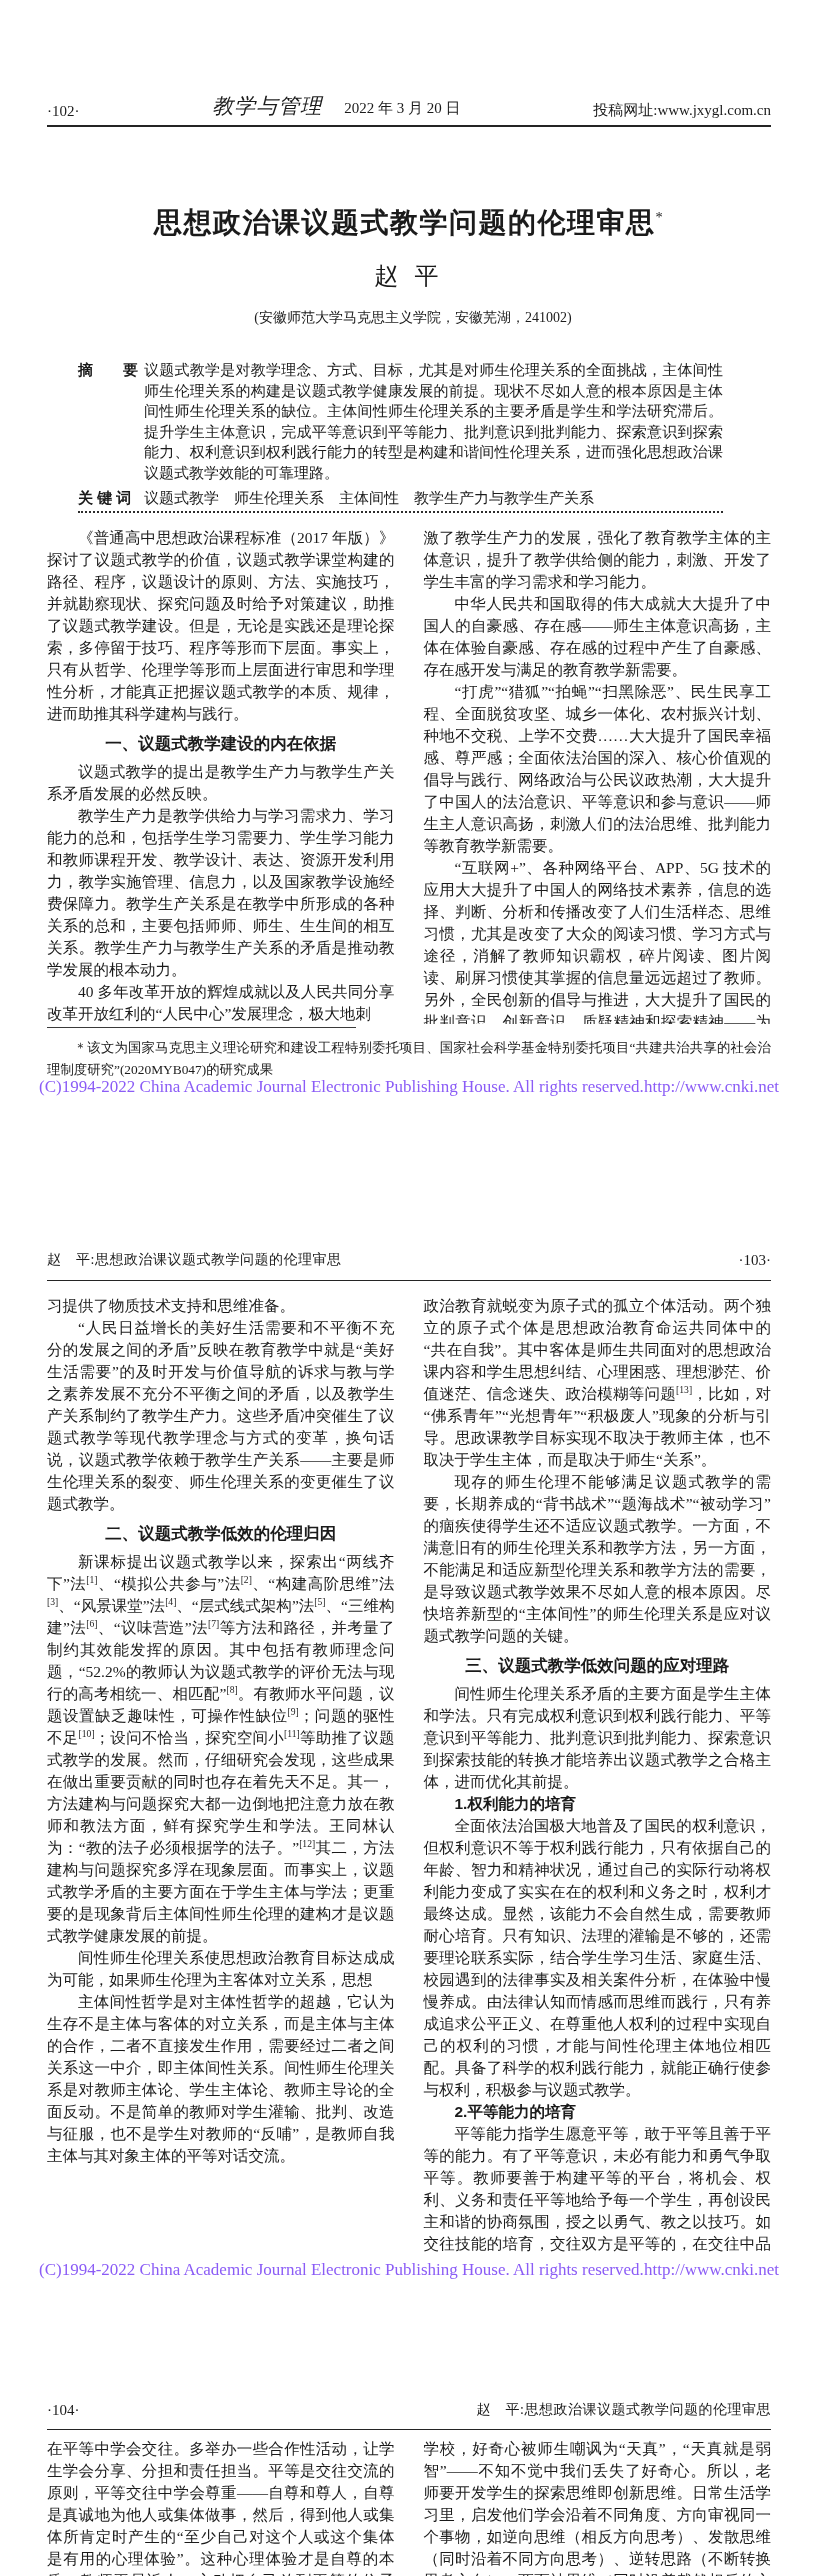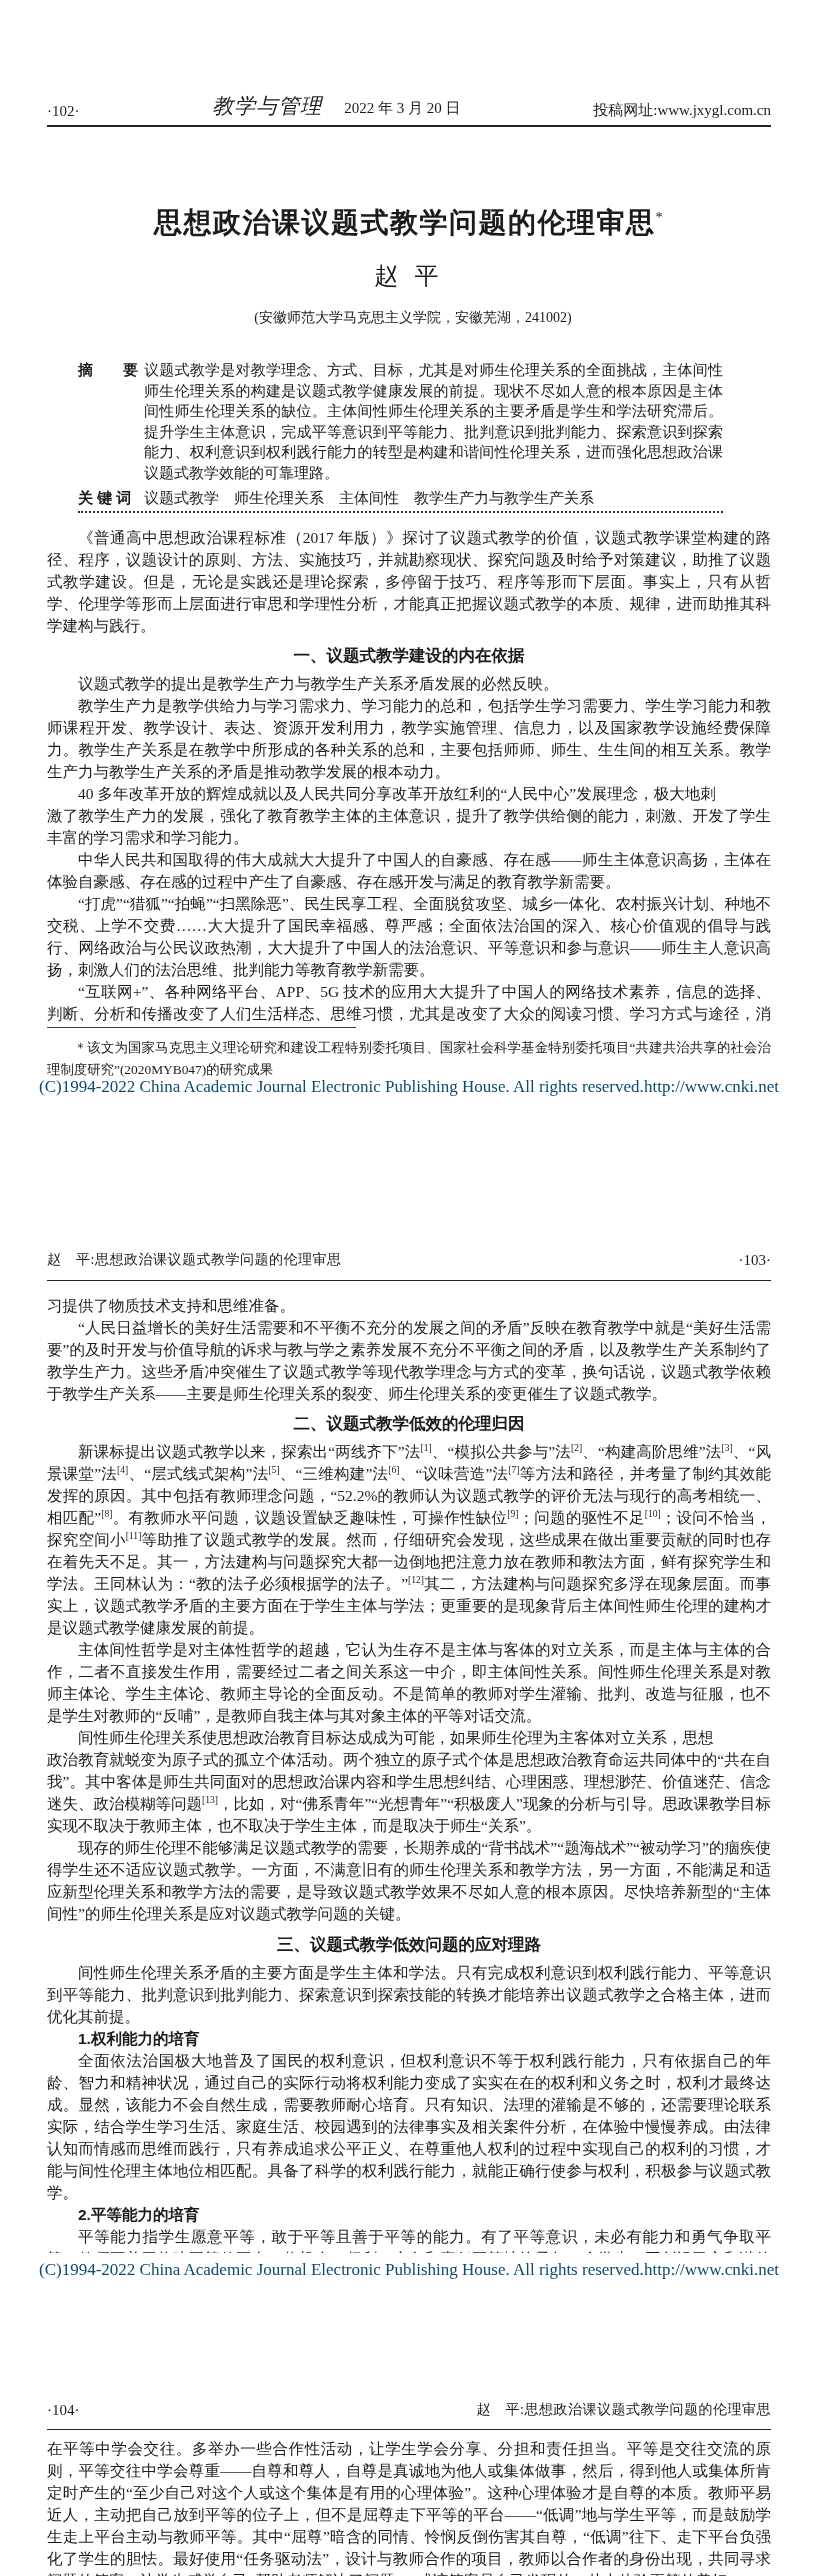--- a/index.html
+++ b/index.html
@@ -26,35 +26,35 @@
   .title sup{font-size:14.4px;font-weight:400;}
   .author{position:absolute;top:260px;left:0;right:0;text-align:center;font-size:24px;letter-spacing:5.2px;}
   .affil{position:absolute;top:309px;left:0;right:0;text-align:center;font-size:14px;padding-left:8px;}
   
   .meta{position:absolute;top:360px;left:78px;right:95px;}
   .meta-row{display:flex;margin-bottom:4.6px;}
   .meta-label{flex:0 0 66px;font-family:"Liberation Sans","DejaVu Sans",sans-serif;font-weight:700;font-size:15px;line-height:20.6px;}
   .meta-text{flex:1;font-size:15px;line-height:20.6px;text-align:justify;}
   .dotted-rule{position:absolute;top:511px;left:78px;right:95px;border-top:2.1px dotted #2c2c2c;}
   
-  .cols{position:absolute;left:47px;right:47px;display:grid;grid-template-columns:1fr;column-gap:29px;overflow:hidden;}
+  .cols{position:absolute;left:47px;right:47px;display:grid;grid-template-columns:1fr 1fr;column-gap:29px;overflow:hidden;}
   .page1 .cols{top:527px;height:497px;}
   .page2 .cols{top:138px;height:958px;}
   .page3 .cols{top:124px;height:974px;}
   .col{text-align:justify;}
   .para{margin:0;font-size:15.5px;line-height:22px;text-indent:2em;}
   .para.cont{text-indent:0;}
   .sec-head{margin:8.2px 0 6.2px;text-align:center;font-family:"Liberation Sans","DejaVu Sans",sans-serif;font-weight:700;font-size:16.5px;text-indent:0;}
   .sub-head{margin:0;font-family:"Liberation Sans","DejaVu Sans",sans-serif;font-weight:700;font-size:15.5px;line-height:22px;text-indent:2em;}
   sup{font-size:0.62em;line-height:0;}
   
   .footnote-rule{position:absolute;top:1027px;left:47px;width:309px;border-top:1px solid #3a3a3a;}
   .footnote{position:absolute;top:1037px;left:47px;right:47px;font-size:13.4px;line-height:21.6px;text-indent:2em;text-align:justify;}
   .copyright{position:absolute;left:39px;right:39px;display:flex;justify-content:space-between;
-             font-size:17px;color:#0c4a6e;white-space:nowrap;}
+             font-size:17px;color:#8b5cf6;white-space:nowrap;}
   .page1 .copyright{top:1077px;}
   .page2 .copyright{top:1103px;}
 </style>
 </head>
 <body>
 
 <div id="doc">
 
   <section class="page page1">
     <div class="pg-head">
@@ -116,22 +116,22 @@
       <span class="page-num">·103·</span>
     </div>
     <div class="head-rule"></div>
 
     <div class="cols">
       <div class="col">
           <p class="para cont">习提供了物质技术支持和思维准备。</p>
           <p class="para">“人民日益增长的美好生活需要和不平衡不充分的发展之间的矛盾”反映在教育教学中就是“美好生活需要”的及时开发与价值导航的诉求与教与学之素养发展不充分不平衡之间的矛盾，以及教学生产关系制约了教学生产力。这些矛盾冲突催生了议题式教学等现代教学理念与方式的变革，换句话说，议题式教学依赖于教学生产关系——主要是师生伦理关系的裂变、师生伦理关系的变更催生了议题式教学。</p>
           <h3 class="sec-head">二、议题式教学低效的伦理归因</h3>
           <p class="para">新课标提出议题式教学以来，探索出“两线齐下”法<sup>[1]</sup>、“模拟公共参与”法<sup>[2]</sup>、“构建高阶思维”法<sup>[3]</sup>、“风景课堂”法<sup>[4]</sup>、“层式线式架构”法<sup>[5]</sup>、“三维构建”法<sup>[6]</sup>、“议味营造”法<sup>[7]</sup>等方法和路径，并考量了制约其效能发挥的原因。其中包括有教师理念问题，“52.2%的教师认为议题式教学的评价无法与现行的高考相统一、相匹配”<sup>[8]</sup>。有教师水平问题，议题设置缺乏趣味性，可操作性缺位<sup>[9]</sup>；问题的驱性不足<sup>[10]</sup>；设问不恰当，探究空间小<sup>[11]</sup>等助推了议题式教学的发展。然而，仔细研究会发现，这些成果在做出重要贡献的同时也存在着先天不足。其一，方法建构与问题探究大都一边倒地把注意力放在教师和教法方面，鲜有探究学生和学法。王同林认为：“教的法子必须根据学的法子。”<sup>[12]</sup>其二，方法建构与问题探究多浮在现象层面。而事实上，议题式教学矛盾的主要方面在于学生主体与学法；更重要的是现象背后主体间性师生伦理的建构才是议题式教学健康发展的前提。</p>
+          <p class="para">间性师生伦理关系使思想政治教育目标达成成为可能，如果师生伦理为主客体对立关系，思想</p>
           <p class="para">主体间性哲学是对主体性哲学的超越，它认为生存不是主体与客体的对立关系，而是主体与主体的合作，二者不直接发生作用，需要经过二者之间关系这一中介，即主体间性关系。间性师生伦理关系是对教师主体论、学生主体论、教师主导论的全面反动。不是简单的教师对学生灌输、批判、改造与征服，也不是学生对教师的“反哺”，是教师自我主体与其对象主体的平等对话交流。</p>
-          <p class="para">间性师生伦理关系使思想政治教育目标达成成为可能，如果师生伦理为主客体对立关系，思想</p>
         </div>
       <div class="col">
           <p class="para cont">政治教育就蜕变为原子式的孤立个体活动。两个独立的原子式个体是思想政治教育命运共同体中的“共在自我”。其中客体是师生共同面对的思想政治课内容和学生思想纠结、心理困惑、理想渺茫、价值迷茫、信念迷失、政治模糊等问题<sup>[13]</sup>，比如，对“佛系青年”“光想青年”“积极废人”现象的分析与引导。思政课教学目标实现不取决于教师主体，也不取决于学生主体，而是取决于师生“关系”。</p>
           <p class="para">现存的师生伦理不能够满足议题式教学的需要，长期养成的“背书战术”“题海战术”“被动学习”的痼疾使得学生还不适应议题式教学。一方面，不满意旧有的师生伦理关系和教学方法，另一方面，不能满足和适应新型伦理关系和教学方法的需要，是导致议题式教学效果不尽如人意的根本原因。尽快培养新型的“主体间性”的师生伦理关系是应对议题式教学问题的关键。</p>
           <h3 class="sec-head">三、议题式教学低效问题的应对理路</h3>
           <p class="para">间性师生伦理关系矛盾的主要方面是学生主体和学法。只有完成权利意识到权利践行能力、平等意识到平等能力、批判意识到批判能力、探索意识到探索技能的转换才能培养出议题式教学之合格主体，进而优化其前提。</p>
           <h4 class="sub-head">1.权利能力的培育</h4>
           <p class="para">全面依法治国极大地普及了国民的权利意识，但权利意识不等于权利践行能力，只有依据自己的年龄、智力和精神状况，通过自己的实际行动将权利能力变成了实实在在的权利和义务之时，权利才最终达成。显然，该能力不会自然生成，需要教师耐心培育。只有知识、法理的灌输是不够的，还需要理论联系实际，结合学生学习生活、家庭生活、校园遇到的法律事实及相关案件分析，在体验中慢慢养成。由法律认知而情感而思维而践行，只有养成追求公平正义、在尊重他人权利的过程中实现自己的权利的习惯，才能与间性伦理主体地位相匹配。具备了科学的权利践行能力，就能正确行使参与权利，积极参与议题式教学。</p>
           <h4 class="sub-head">2.平等能力的培育</h4>
           <p class="para">平等能力指学生愿意平等，敢于平等且善于平等的能力。有了平等意识，未必有能力和勇气争取平等。教师要善于构建平等的平台，将机会、权利、义务和责任平等地给予每一个学生，再创设民主和谐的协商氛围，授之以勇气、教之以技巧。如交往技能的培育，交往双方是平等的，在交往中品味平等，</p>

